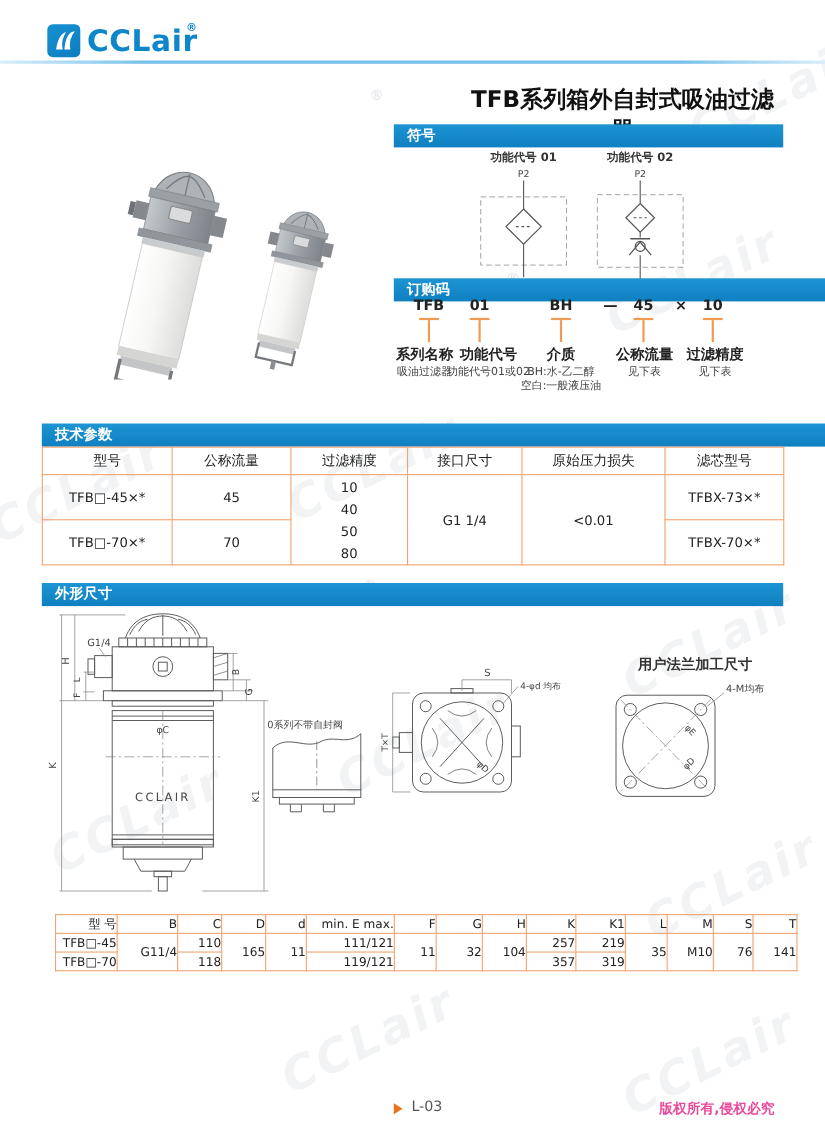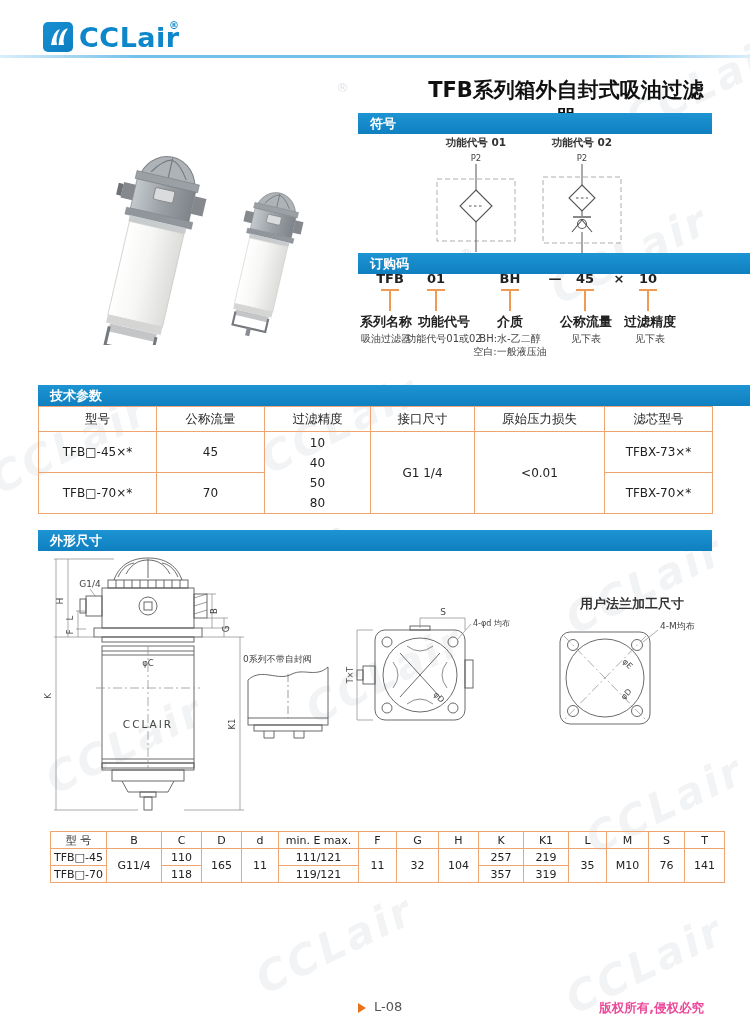--- a/index.html
+++ b/index.html
@@ -33,21 +33,21 @@
   .order-label{position:absolute;text-align:center;font-size:13px;font-weight:bold;color:#222;width:84px;}
   .order-note{position:absolute;text-align:center;font-size:10px;color:#444;width:96px;line-height:13px;}
   
   table{border-collapse:collapse;table-layout:fixed;}
   .tech-table{position:absolute;left:38px;top:406px;width:674px;font-size:12px;}
   .tech-table th,.tech-table td{border:1px solid #f0a470;text-align:center;color:#222;font-weight:normal;padding:0;margin-left:48px;}
   .tech-table th{height:24px;font-size:12.5px;}
   .tech-table td{height:40px;}
   .prec div{line-height:20px;}
   .dim-table{position:absolute;left:50px;top:831px;width:656px;font-size:11px;}
-  .dim-table th,.dim-table td{border:1px solid #f0a470;text-align:center;color:#222;font-weight:normal;
+  .dim-table th,.dim-table td{border:1px solid #f0a470;text-align:right;color:#222;font-weight:normal;
                               height:16px;padding:0;}
   
   svg{display:block;}
   .draw text{fill:#444;font-family:"DejaVu Sans","Liberation Sans",sans-serif;}
   .flange-title{position:absolute;left:580px;top:595px;font-size:13px;color:#333;font-weight:bold;}
   
   .footer-mark{position:absolute;left:358px;top:1003px;width:0;height:0;
                border-left:8px solid #e8731e;border-top:5px solid transparent;border-bottom:5px solid transparent;}
   .footer-page{position:absolute;left:374px;top:999px;font-size:13px;color:#555;}
   .copyright{position:absolute;right:46px;top:1000px;font-size:12.5px;font-weight:bold;color:#ec4899;}
@@ -408,16 +408,16 @@
       <td>TFB□-70</td>
       <td>118</td>
       <td>119/121</td>
       <td>357</td>
       <td>319</td>
     </tr>
   </tbody>
     </table>
 
   <div class="footer-mark"></div>
-  <div class="footer-page">L-08</div>
+  <div class="footer-page">L-03</div>
   <div class="copyright">版权所有,侵权必究</div>
 
 </div>
 
 </body></html>

